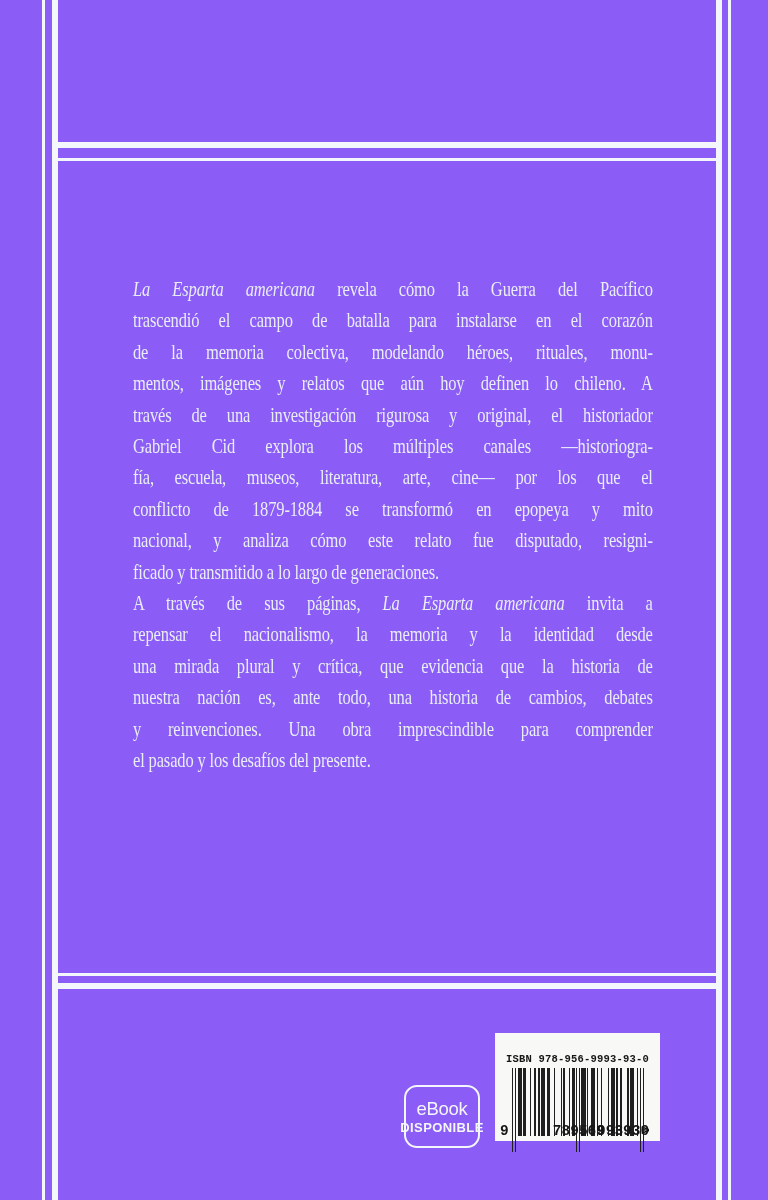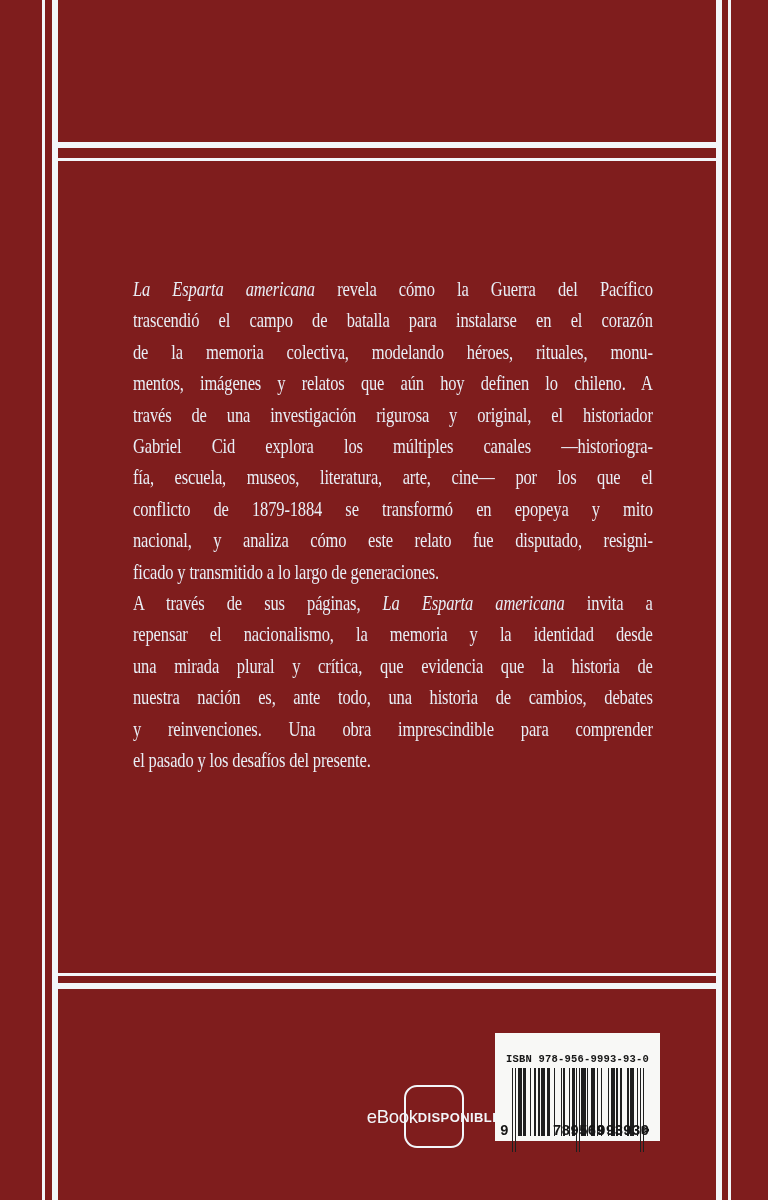--- a/index.html
+++ b/index.html
@@ -1,18 +1,18 @@
 <!DOCTYPE html>
 <html><head>
 <meta charset="utf-8">
 <style>
   html,body{margin:0;padding:0;background:#3a3a3a;}
   .cover{
     position:relative;width:768px;height:1200px;overflow:hidden;
-    background:#7f1d1d;
+    background:#8b5cf6;
     font-family:"Liberation Serif", serif;
   }
   
   .vline{position:absolute;top:0;height:1200px;background:#F3F6FA;}
   .vl-left-outer{left:42px;width:3px;}
   .vl-left-inner{left:52px;width:6px;}
   .vl-right-inner{left:716px;width:6px;}
   .vl-right-outer{left:728px;width:3px;}
   .hline{position:absolute;left:58px;width:658px;background:#F3F6FA;}
   .hl-top-thick{top:142px;height:6px;}
@@ -24,23 +24,23 @@
     position:absolute;left:133px;top:273px;width:693px;
     transform:scaleX(0.75);transform-origin:0 0;
     font-size:22px;line-height:31.4px;letter-spacing:-0.2px;
     color:#E9EEF6;
   }
   .synopsis .line{text-align:justify;text-align-last:justify;white-space:nowrap;}
   .synopsis .line.last{text-align-last:left;}
   .synopsis .it{font-style:italic;}
   
   .ebook-badge{
-    position:absolute;left:404px;top:1085px;width:60px;height:63px;
+    position:absolute;left:404px;top:1085px;width:76px;height:63px;
     border:2.5px solid #F3F6FA;border-radius:13px;box-sizing:border-box;
-    display:flex;align-items:center;justify-content:center;
+    display:flex;flex-direction:column;align-items:center;justify-content:center;
     color:#F3F6FA;font-family:"Liberation Sans", sans-serif;
   }
   .ebook-title{font-size:18.5px;line-height:19px;letter-spacing:-0.3px;}
   .ebook-sub{font-size:13px;font-weight:bold;letter-spacing:0.4px;margin-top:2px;}
   
   .barcode-box{
     position:absolute;left:495px;top:1033px;width:165px;height:108px;
     background:#F8F8F6;color:#161616;
     font-family:"Liberation Mono", monospace;
   }

